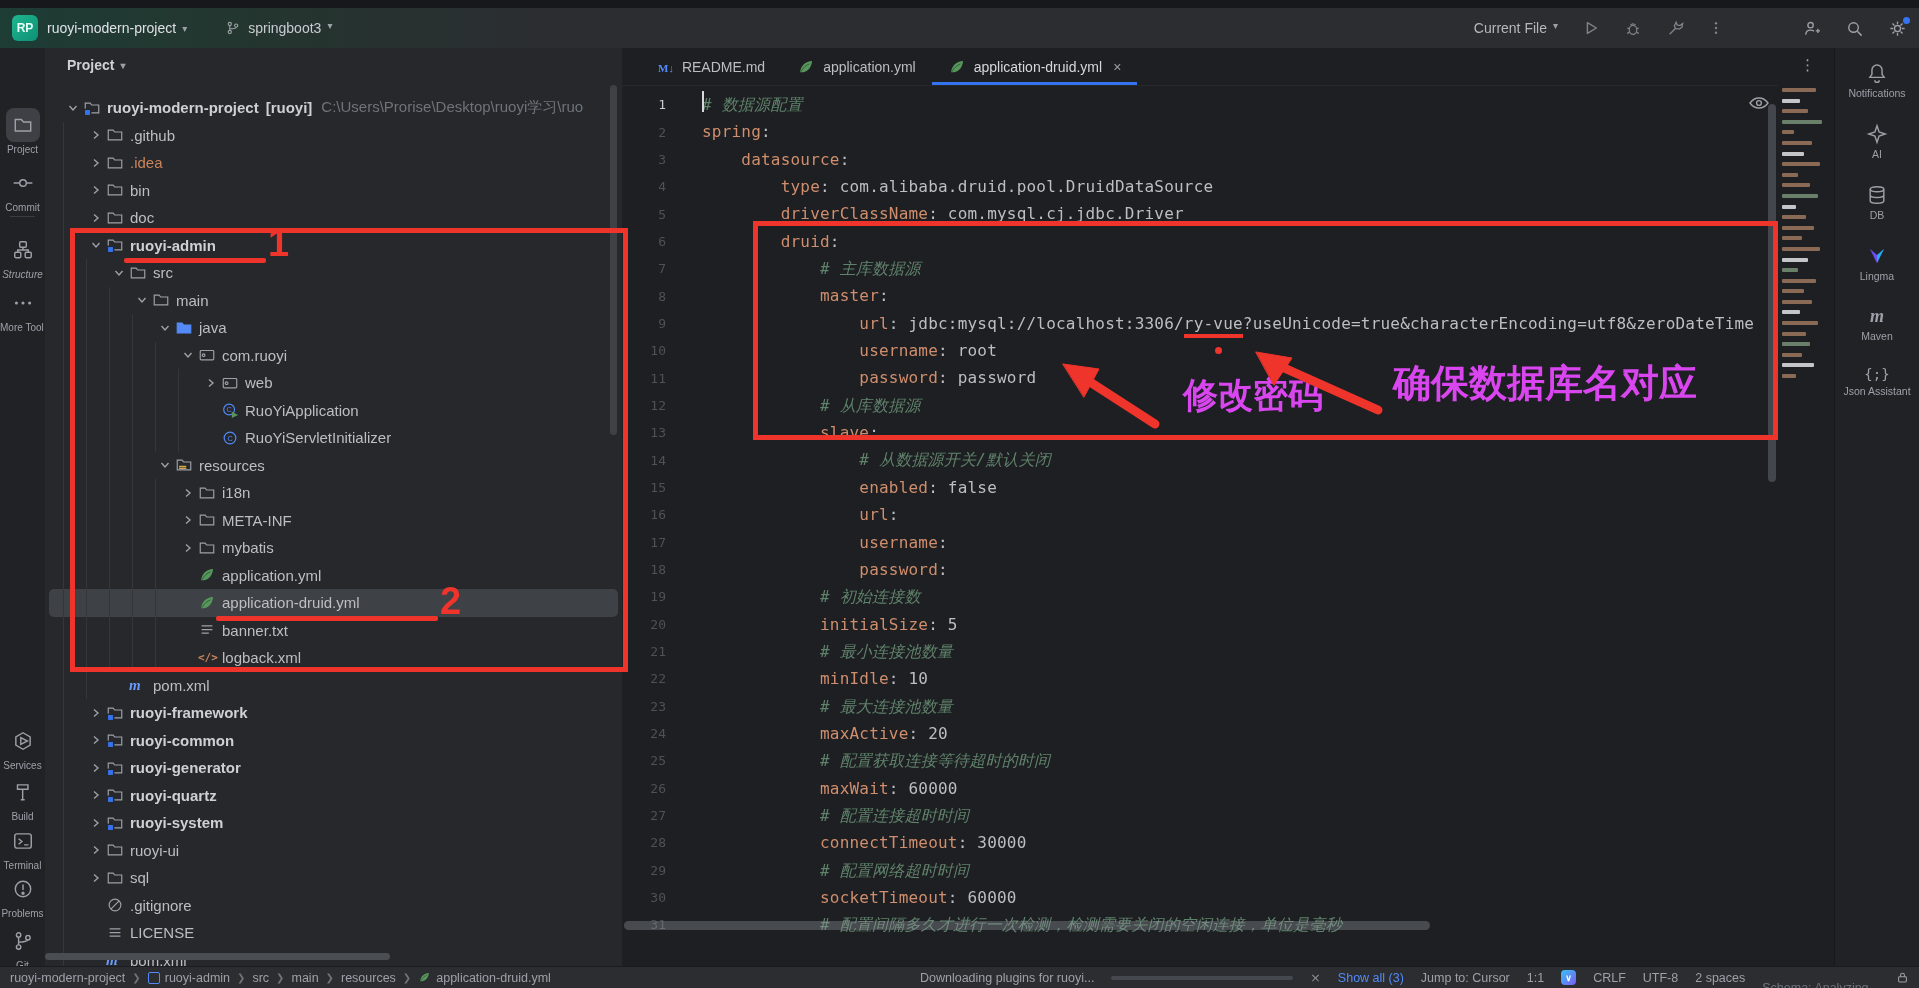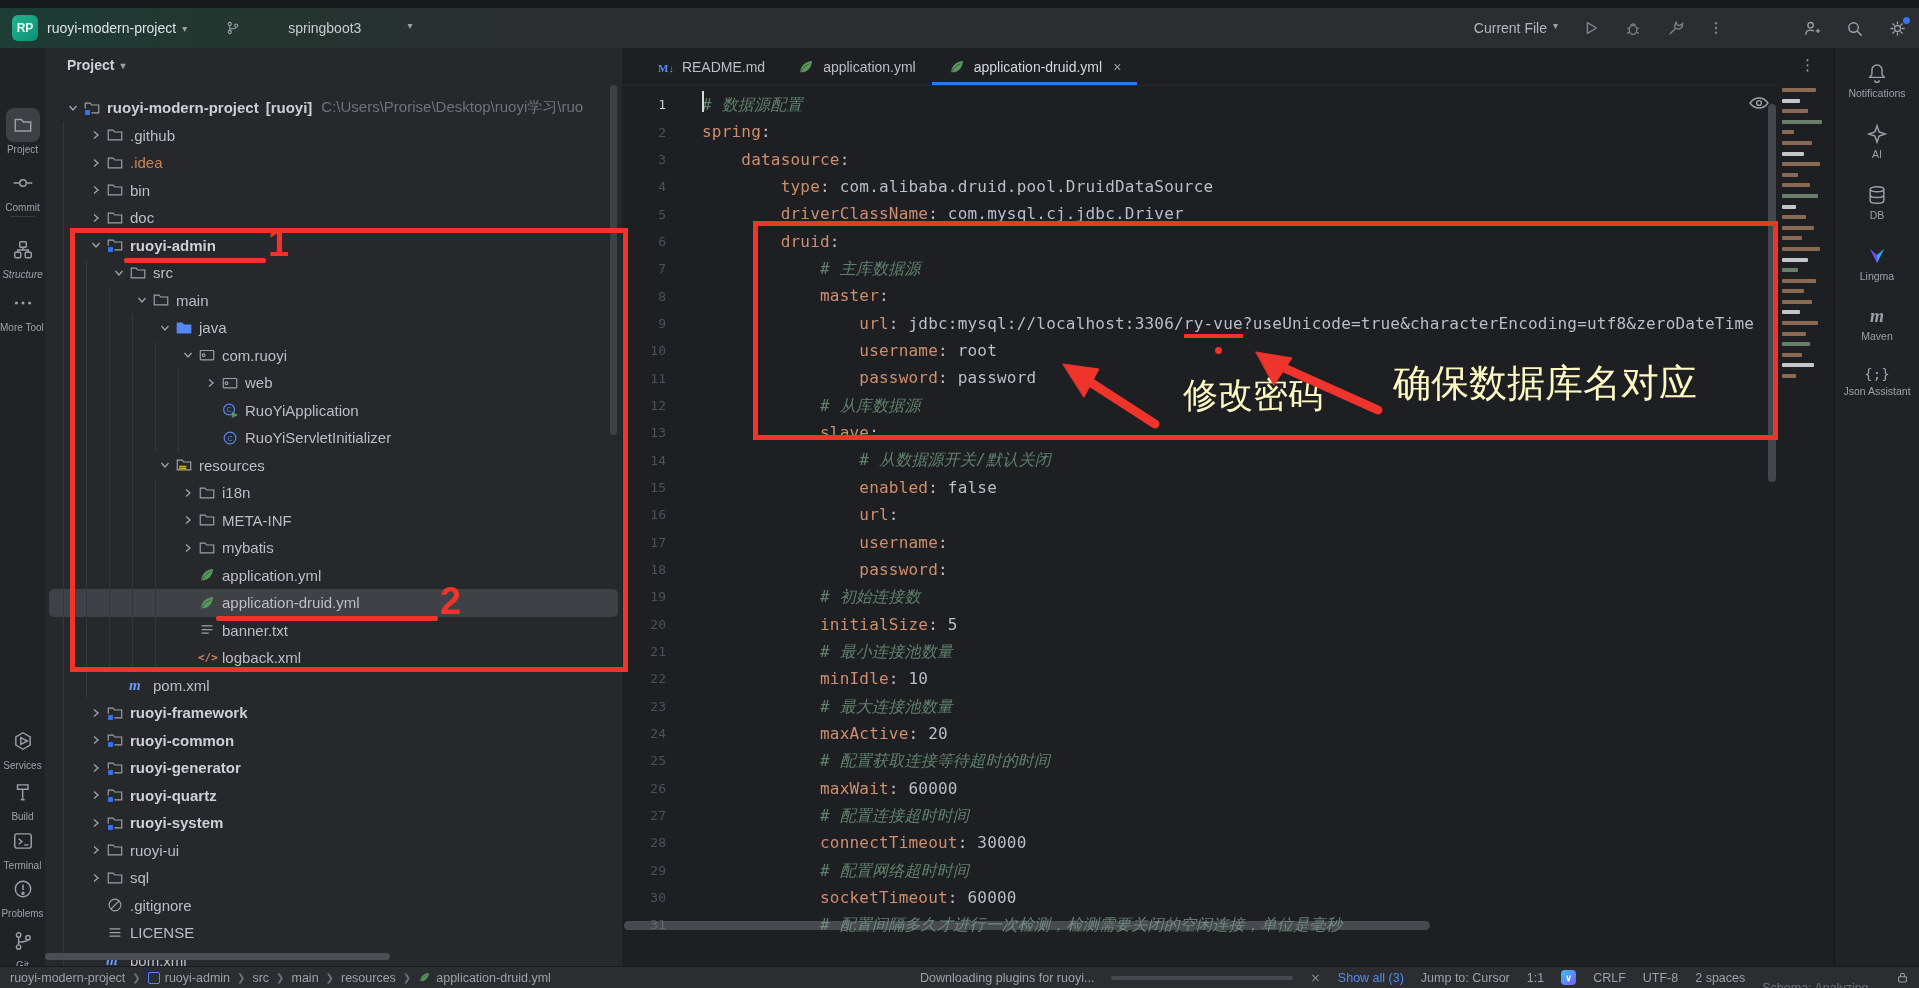--- a/index.html
+++ b/index.html
@@ -9,21 +9,21 @@
   
   #topstrip{position:absolute;top:0;left:0;width:100%;height:8px;background:#17181b;}
   #topbar{position:absolute;top:8px;left:0;width:100%;height:40px;
     background:linear-gradient(90deg,#1d3d35 0px,#23362f 230px,#2b2d30 540px,#2b2d30 100%);
     display:flex;align-items:center;font-size:14px;}
   .rp-badge{width:26px;height:26px;margin-left:12px;border-radius:6px;flex:0 0 auto;
     background:linear-gradient(135deg,#1fb78f,#0e8f74);color:#eafff8;font-weight:bold;font-size:12px;
     display:flex;align-items:center;justify-content:center;}
   .tb-name{margin-left:9px;color:#dfe1e5;}
   .chev{margin-left:6px;color:#9da0a8;font-size:10px;}
-  .tb-branch{display:flex;align-items:flex-start;margin-left:38px;color:#c9cbd0;gap:40px;}
+  .tb-branch{display:flex;align-items:flex-start;margin-left:38px;color:#c9cbd0;}
   .tb-branch svg{margin-right:7px;}
   .tb-right{margin-left:auto;display:flex;align-items:center;margin-right:12px;color:#9da0a8;}
   .tb-right .ico{margin-left:24px;cursor:pointer;position:relative;}
   .runcfg{display:flex;align-items:flex-start;color:#b4b8bd;}
   .gear-dot{position:absolute;top:-2px;right:-3px;width:7px;height:7px;border-radius:50%;background:#3574f0;}
   
   #leftstrip{position:absolute;left:0;top:48px;width:45px;bottom:22px;background:#202225;border-right:1px solid #17181b;}
   .strip-item{position:absolute;left:0;width:45px;text-align:center;color:#9da0a8;cursor:pointer;}
   .strip-item .sbg{width:34px;height:34px;margin:0 auto;border-radius:8px;display:flex;align-items:center;justify-content:center;}
   .strip-item.active .sbg{background:#3e4045;}
@@ -92,21 +92,21 @@
   .sb-link{color:#548af7;cursor:pointer;}
   .sb-dim{color:#6f737a;margin-top:20px;}
   .ai-chip{width:15px;height:15px;border-radius:4px;background:linear-gradient(135deg,#35c3f3,#7b5bf5);
     color:#fff;font-size:9px;font-weight:bold;display:flex;align-items:center;justify-content:center;}
   .sb-x{color:#8c8f96;cursor:pointer;}
   
   #ann{position:absolute;inset:0;pointer-events:none;z-index:60;}
   .redbox{position:absolute;border:5px solid #ee342b;}
   .redline{position:absolute;background:#ee342b;border-radius:2px;}
   .redmark{position:absolute;color:#ee342b;font-weight:bold;font-size:38px;font-family:"Liberation Sans",sans-serif;}
-  .rednote{position:absolute;color:#fef9c3;font-weight:normal;}
+  .rednote{position:absolute;color:#d946ef;font-weight:bold;}
   .reddot{position:absolute;width:7px;height:7px;border-radius:50%;background:#ee342b;}
 </style>
 </head>
 <body>
 
 <div id="app">
 
   <div id="topstrip"></div>
 
   <div id="topbar">

